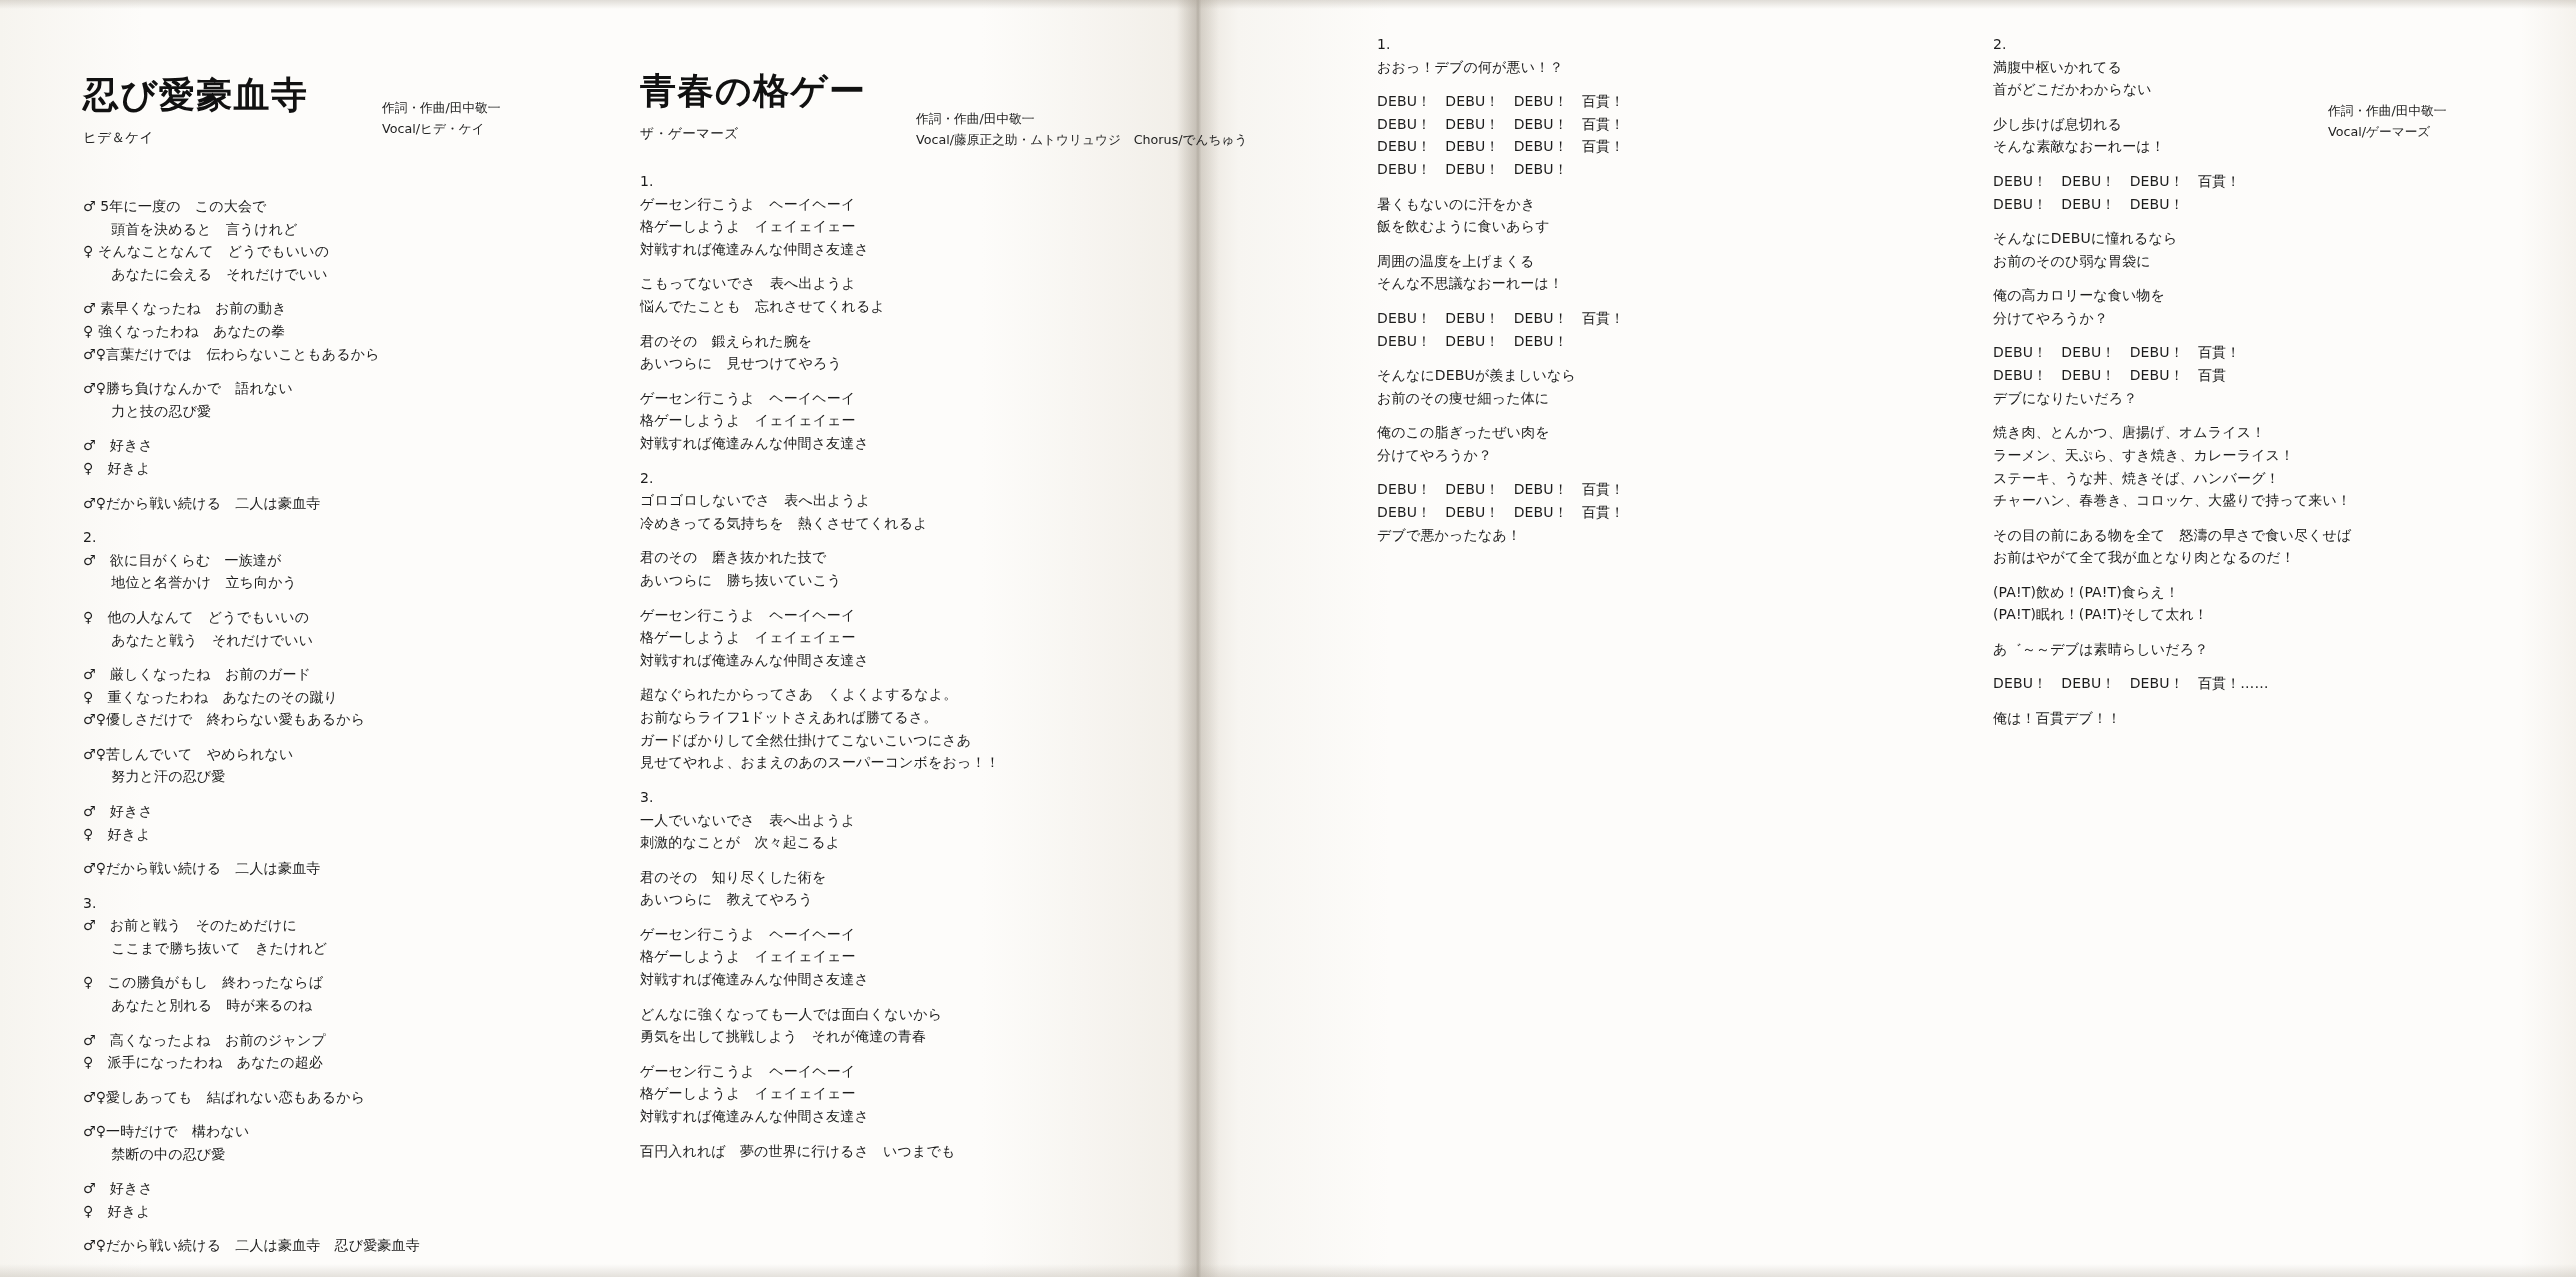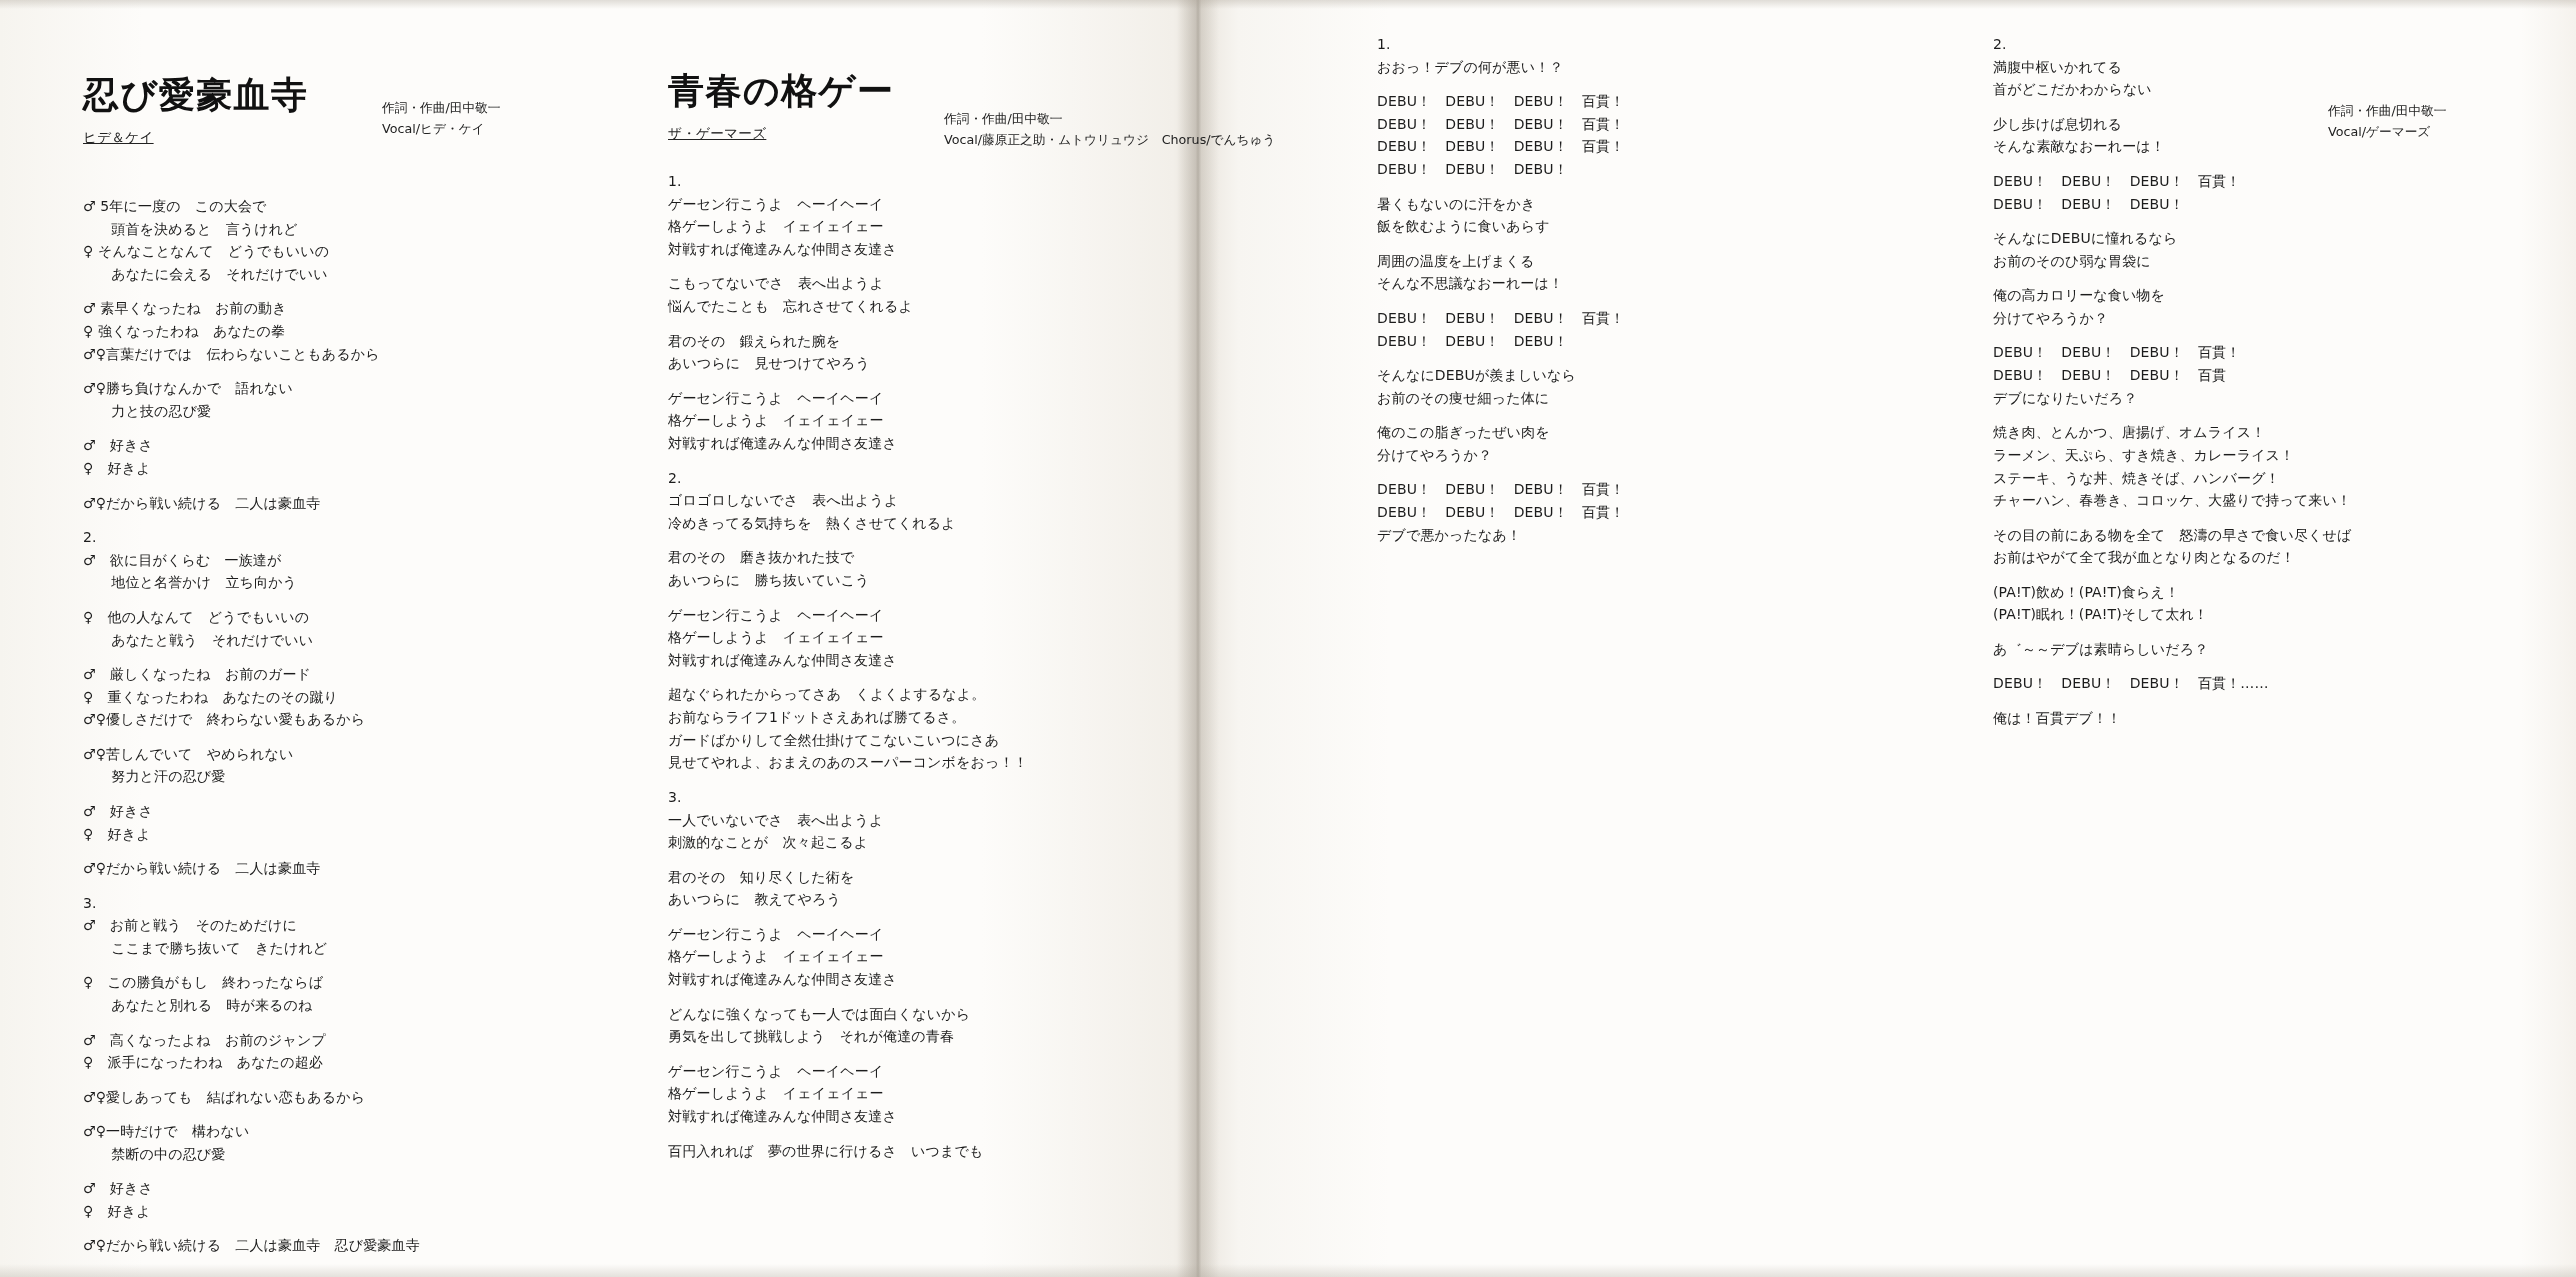--- a/index.html
+++ b/index.html
@@ -47,38 +47,37 @@
   .edge-bottom {
     position: absolute; left:0; bottom:0; width:2576px; height:12.7px;
     background: linear-gradient(to top, rgba(170,162,150,0.30), rgba(255,255,255,0));
   }
 
   .col {
     position: absolute;
     top: 0;
   }
   #col-shinobi { left: 83px; width: 562px; }
-  #col-seishun { left: 668px; width: 543px; }
+  #col-seishun { left: 640px; width: 543px; }
   #col-hyakkan { left: 1377px; width: 1159px; }
 
   .song-title {
     font-weight: bold;
     letter-spacing: 0.04em;
     color: #111;
   }
   .t-shinobi { font-size: 36px; margin-top: 71px; }
   .t-seishun { font-size: 36px; margin-top: 67px; }
   .t-hyakkan { font-size: 36px; margin-top: 63px; }
 
   .song-sub {
     font-size: 13.6px;
     color: #222;
     margin-top: 9px;
     letter-spacing: 0.02em;
-    text-decoration: underline;
   }
   .credit-block {
     font-size: 12.7px;
     line-height: 1.65;
     color: #222;
     text-align: right;
   }
   .credit-left {
     position: absolute;
     left: 299px;

